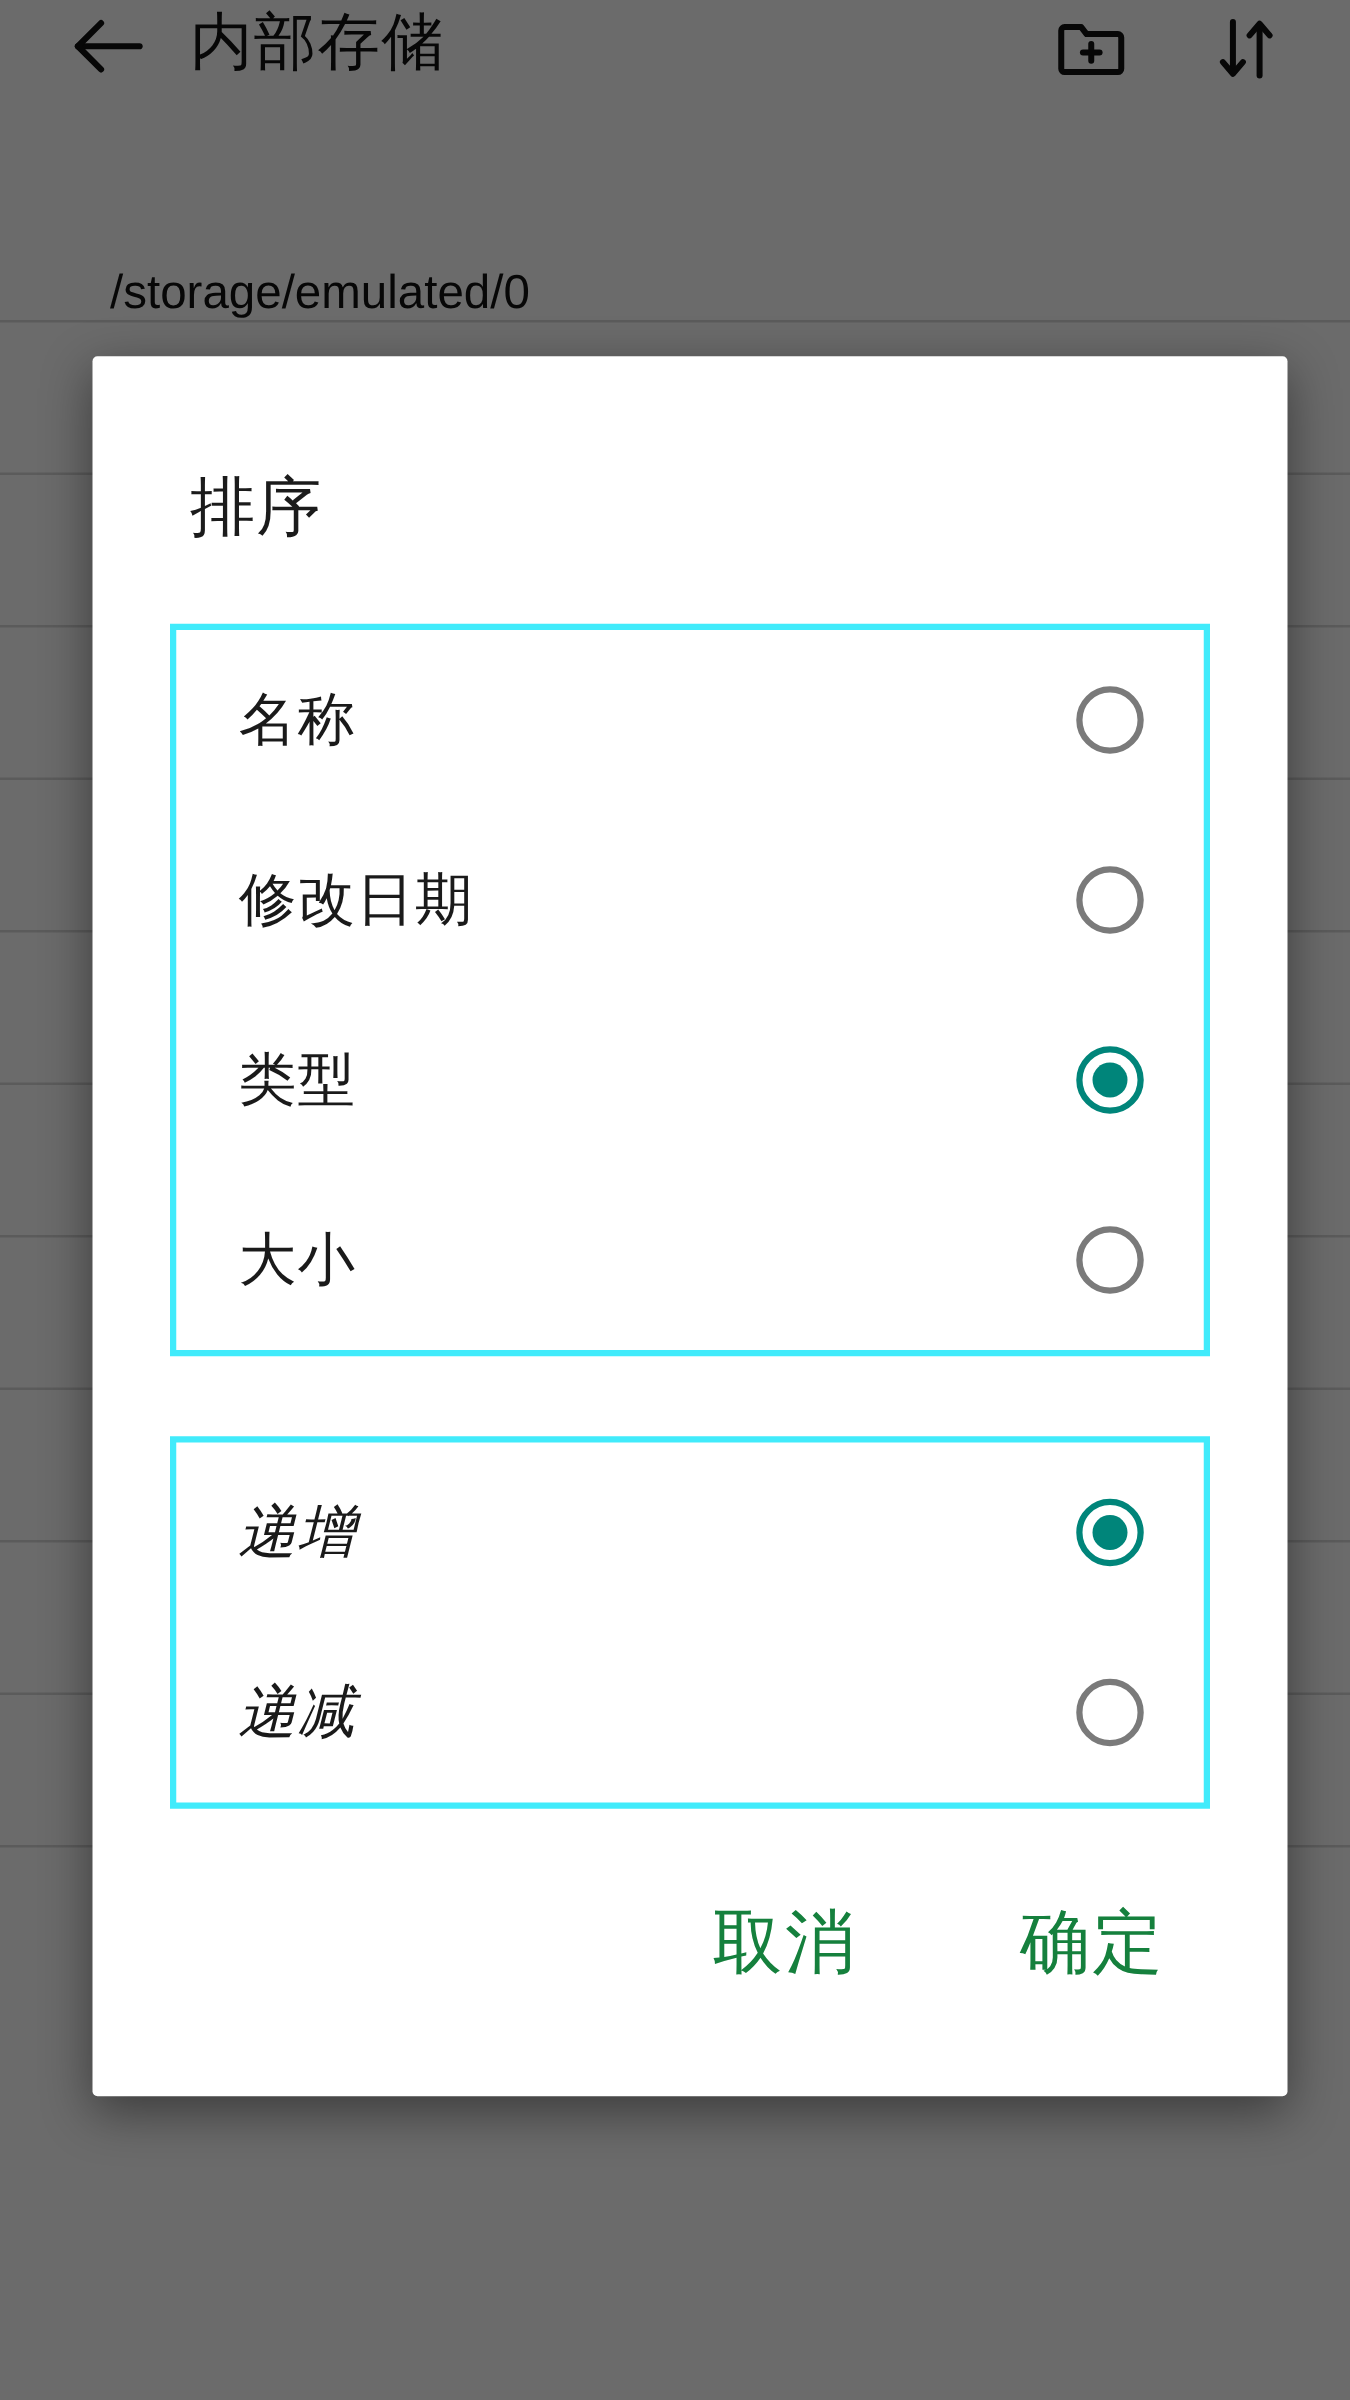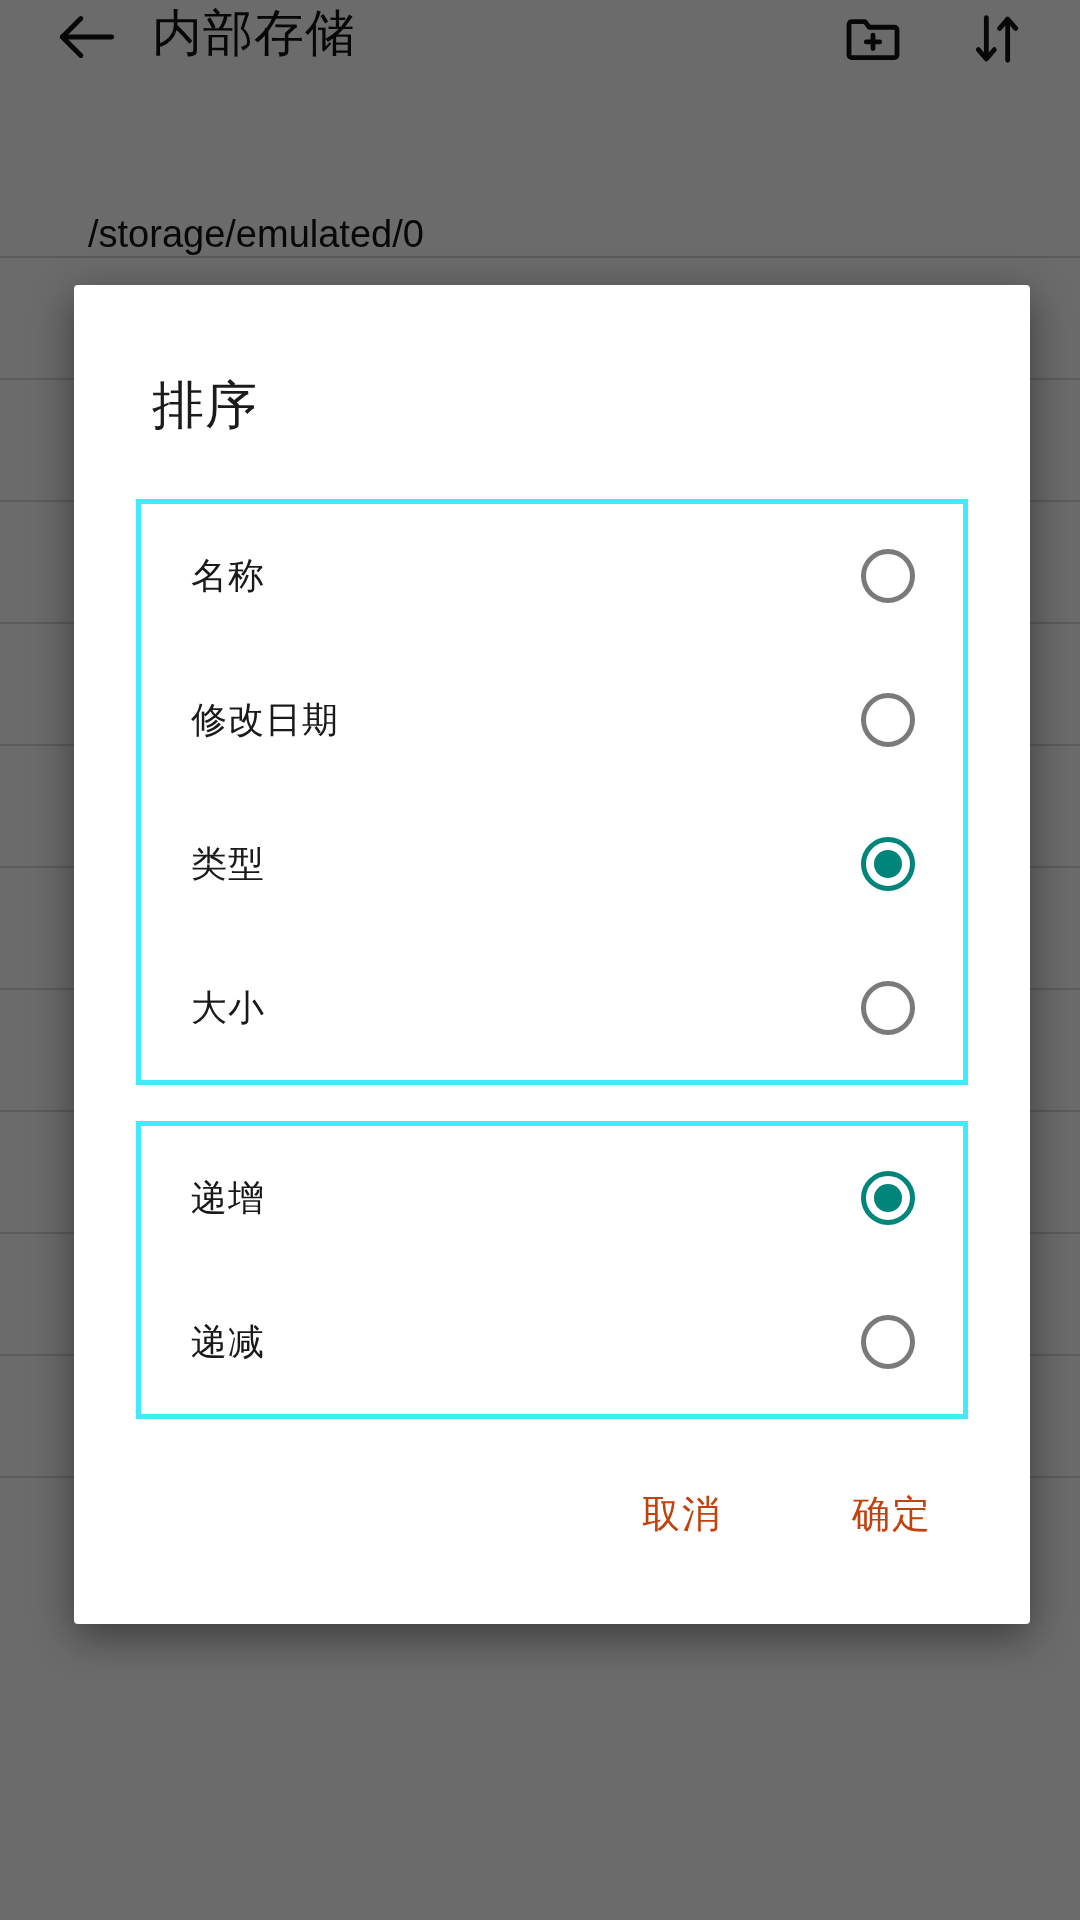--- a/index.html
+++ b/index.html
@@ -115,31 +115,31 @@
     font-size: 52px;
     color: #1b1b1b;
     padding: 70px 0 58px 62px;
     letter-spacing: 1px;
   }
 
   .option-group {
     border: 5px solid #41ebfb;
     margin: 0 46px 0 46px;
   }
-  .option-group + .option-group { margin-top: 36px; }
+  .option-group + .option-group { margin-top: 64px; font-style: italic; }
 
   .option-row {
     height: 144px;
     display: flex;
     align-items: center;
     padding: 0 48px 0 50px;
   }
 
   .option-label {
-    font-size: 36px;
+    font-size: 46px;
     color: #1a1a1a;
     letter-spacing: 1px;
   }
   .option-spacer { flex: 1 1 auto; }
 
   .radio {
     width: 54px;
     height: 54px;
     border-radius: 50%;
     border: 5px solid #7a7a7a;
@@ -161,22 +161,22 @@
     background: #00857a;
   }
 
   .dialog-actions {
     display: flex;
     justify-content: flex-end;
     align-items: center;
     padding: 58px 60px 56px 0;
   }
   .dialog-btn {
-    font-size: 38px;
-    color: #c2410c;
+    font-size: 56px;
+    color: #15803d;
     letter-spacing: 2px;
     padding: 12px 22px;
     background: none;
     border: none;
     font-family: Liberation Sans, sans-serif;
     cursor: pointer;
   }
   .dialog-btn + .dialog-btn { margin-left: 86px; }
 
   svg { display: block; }

